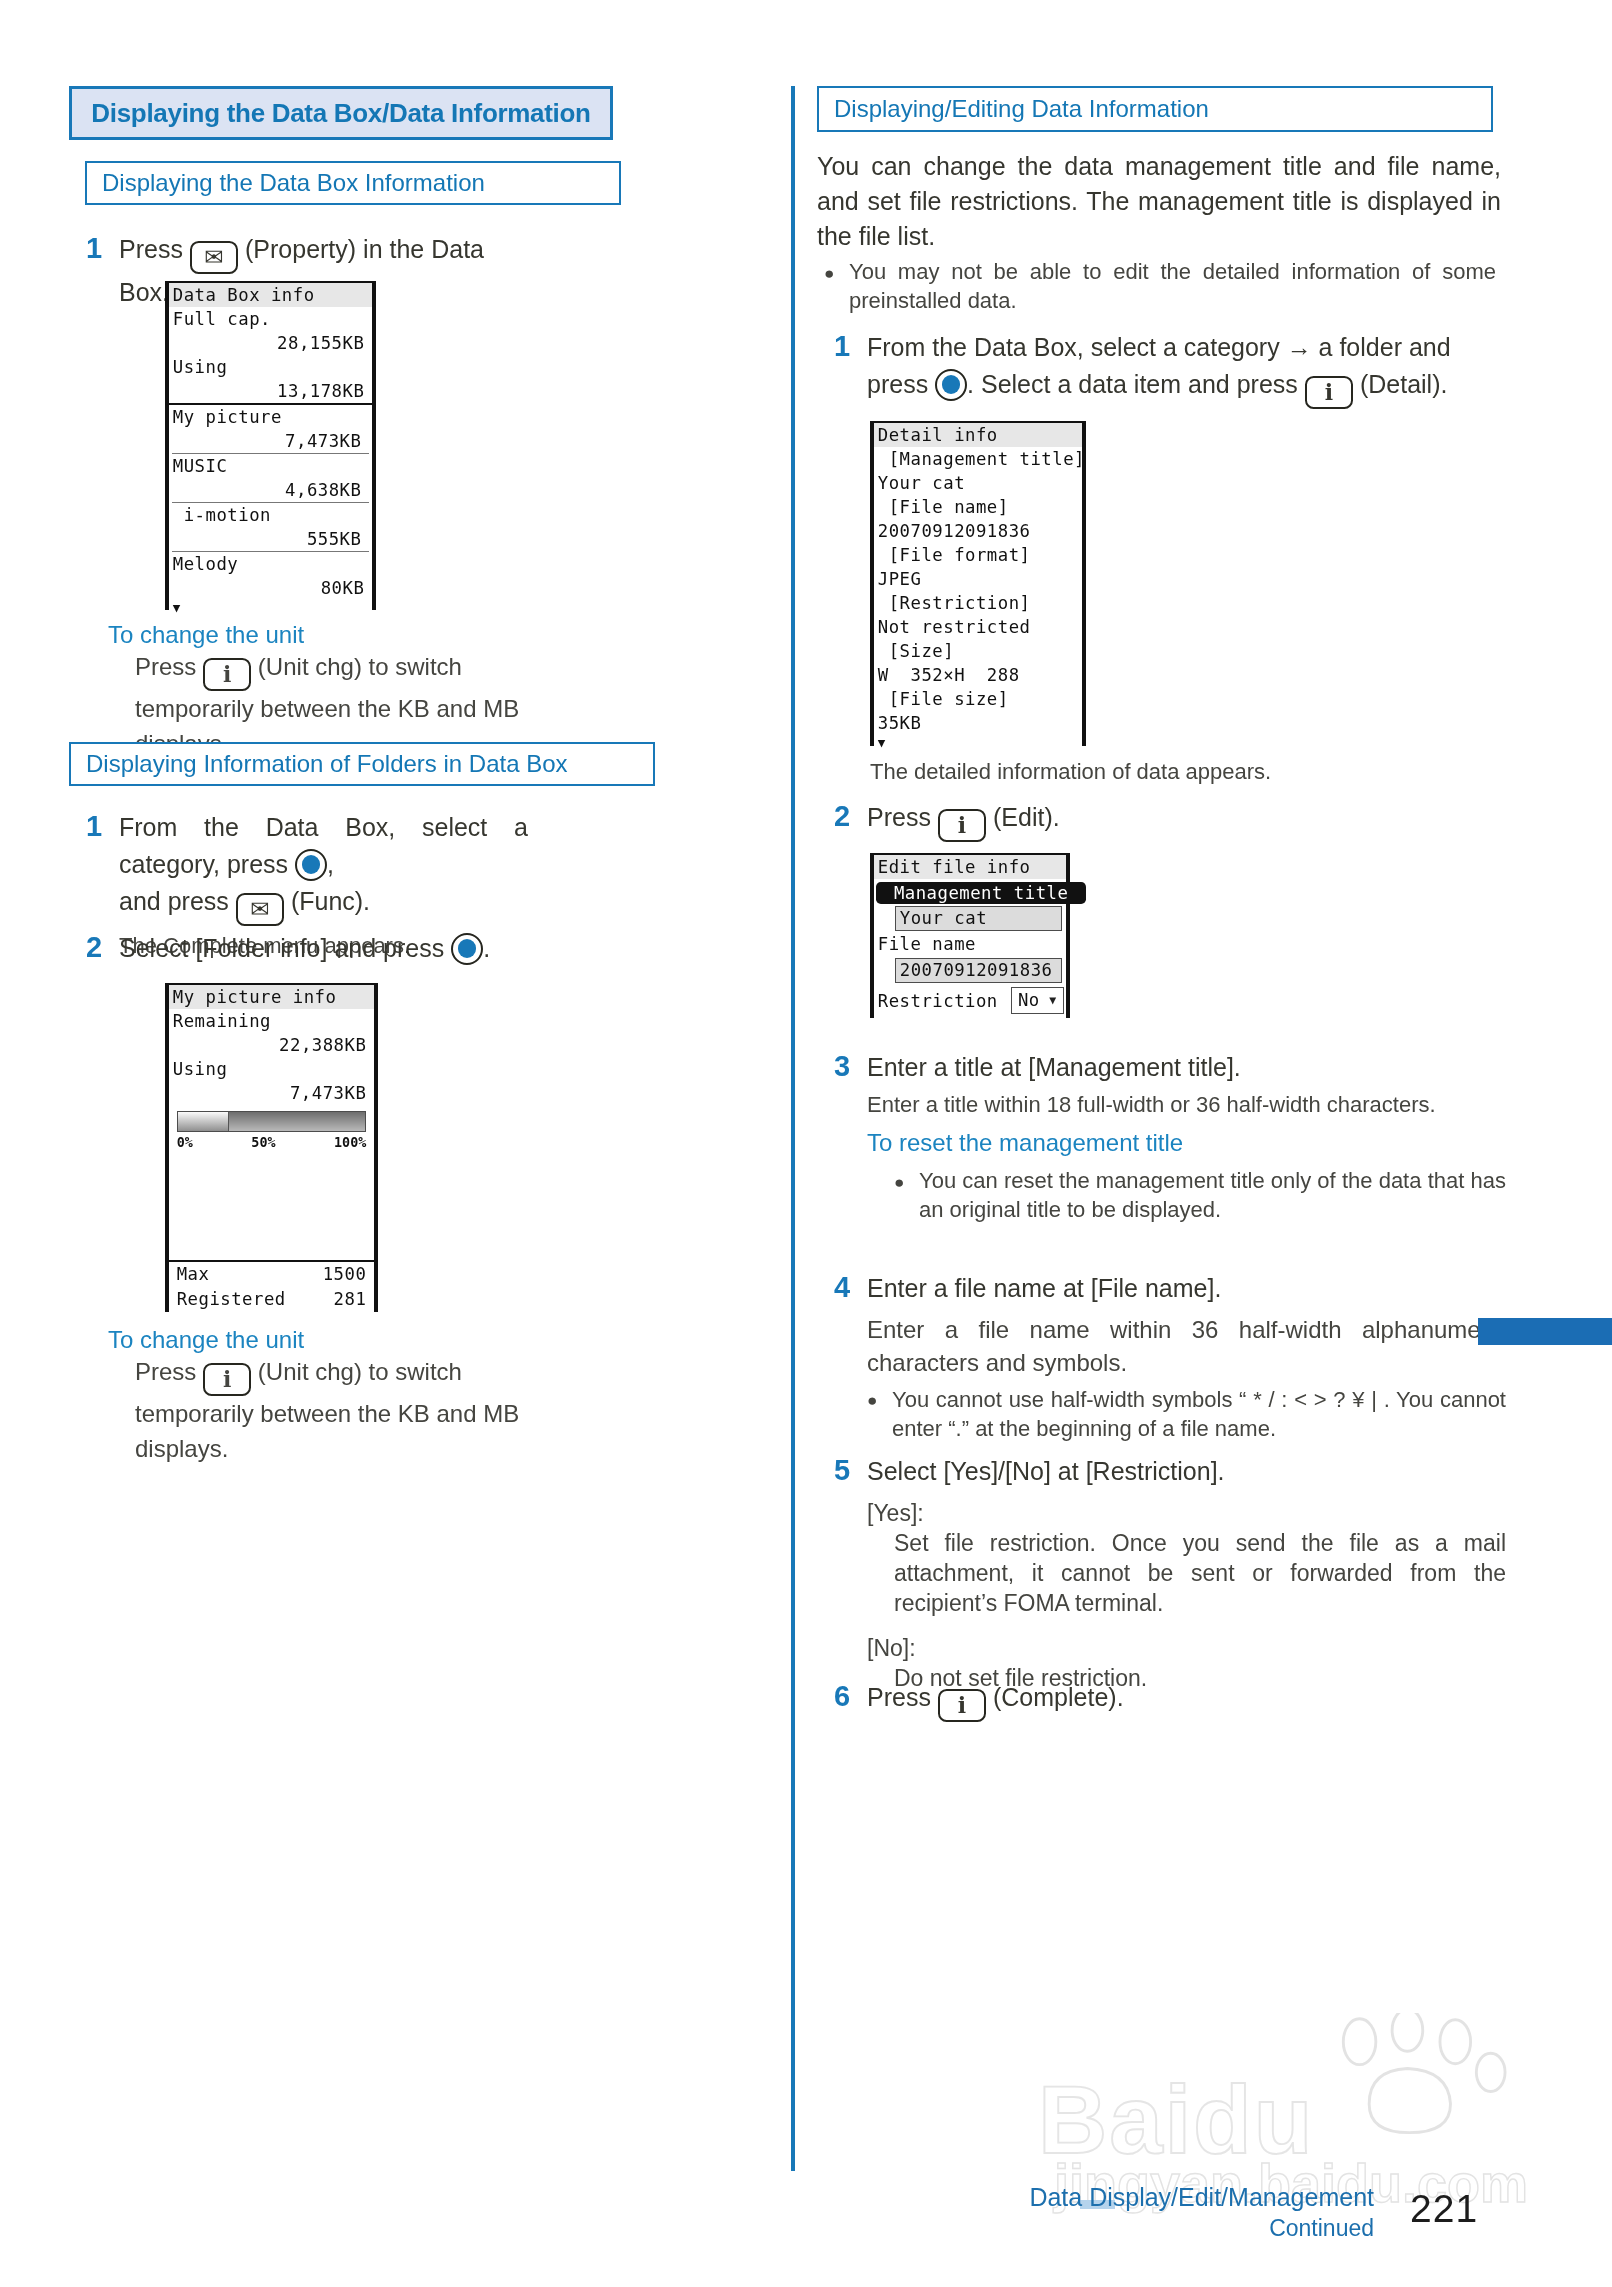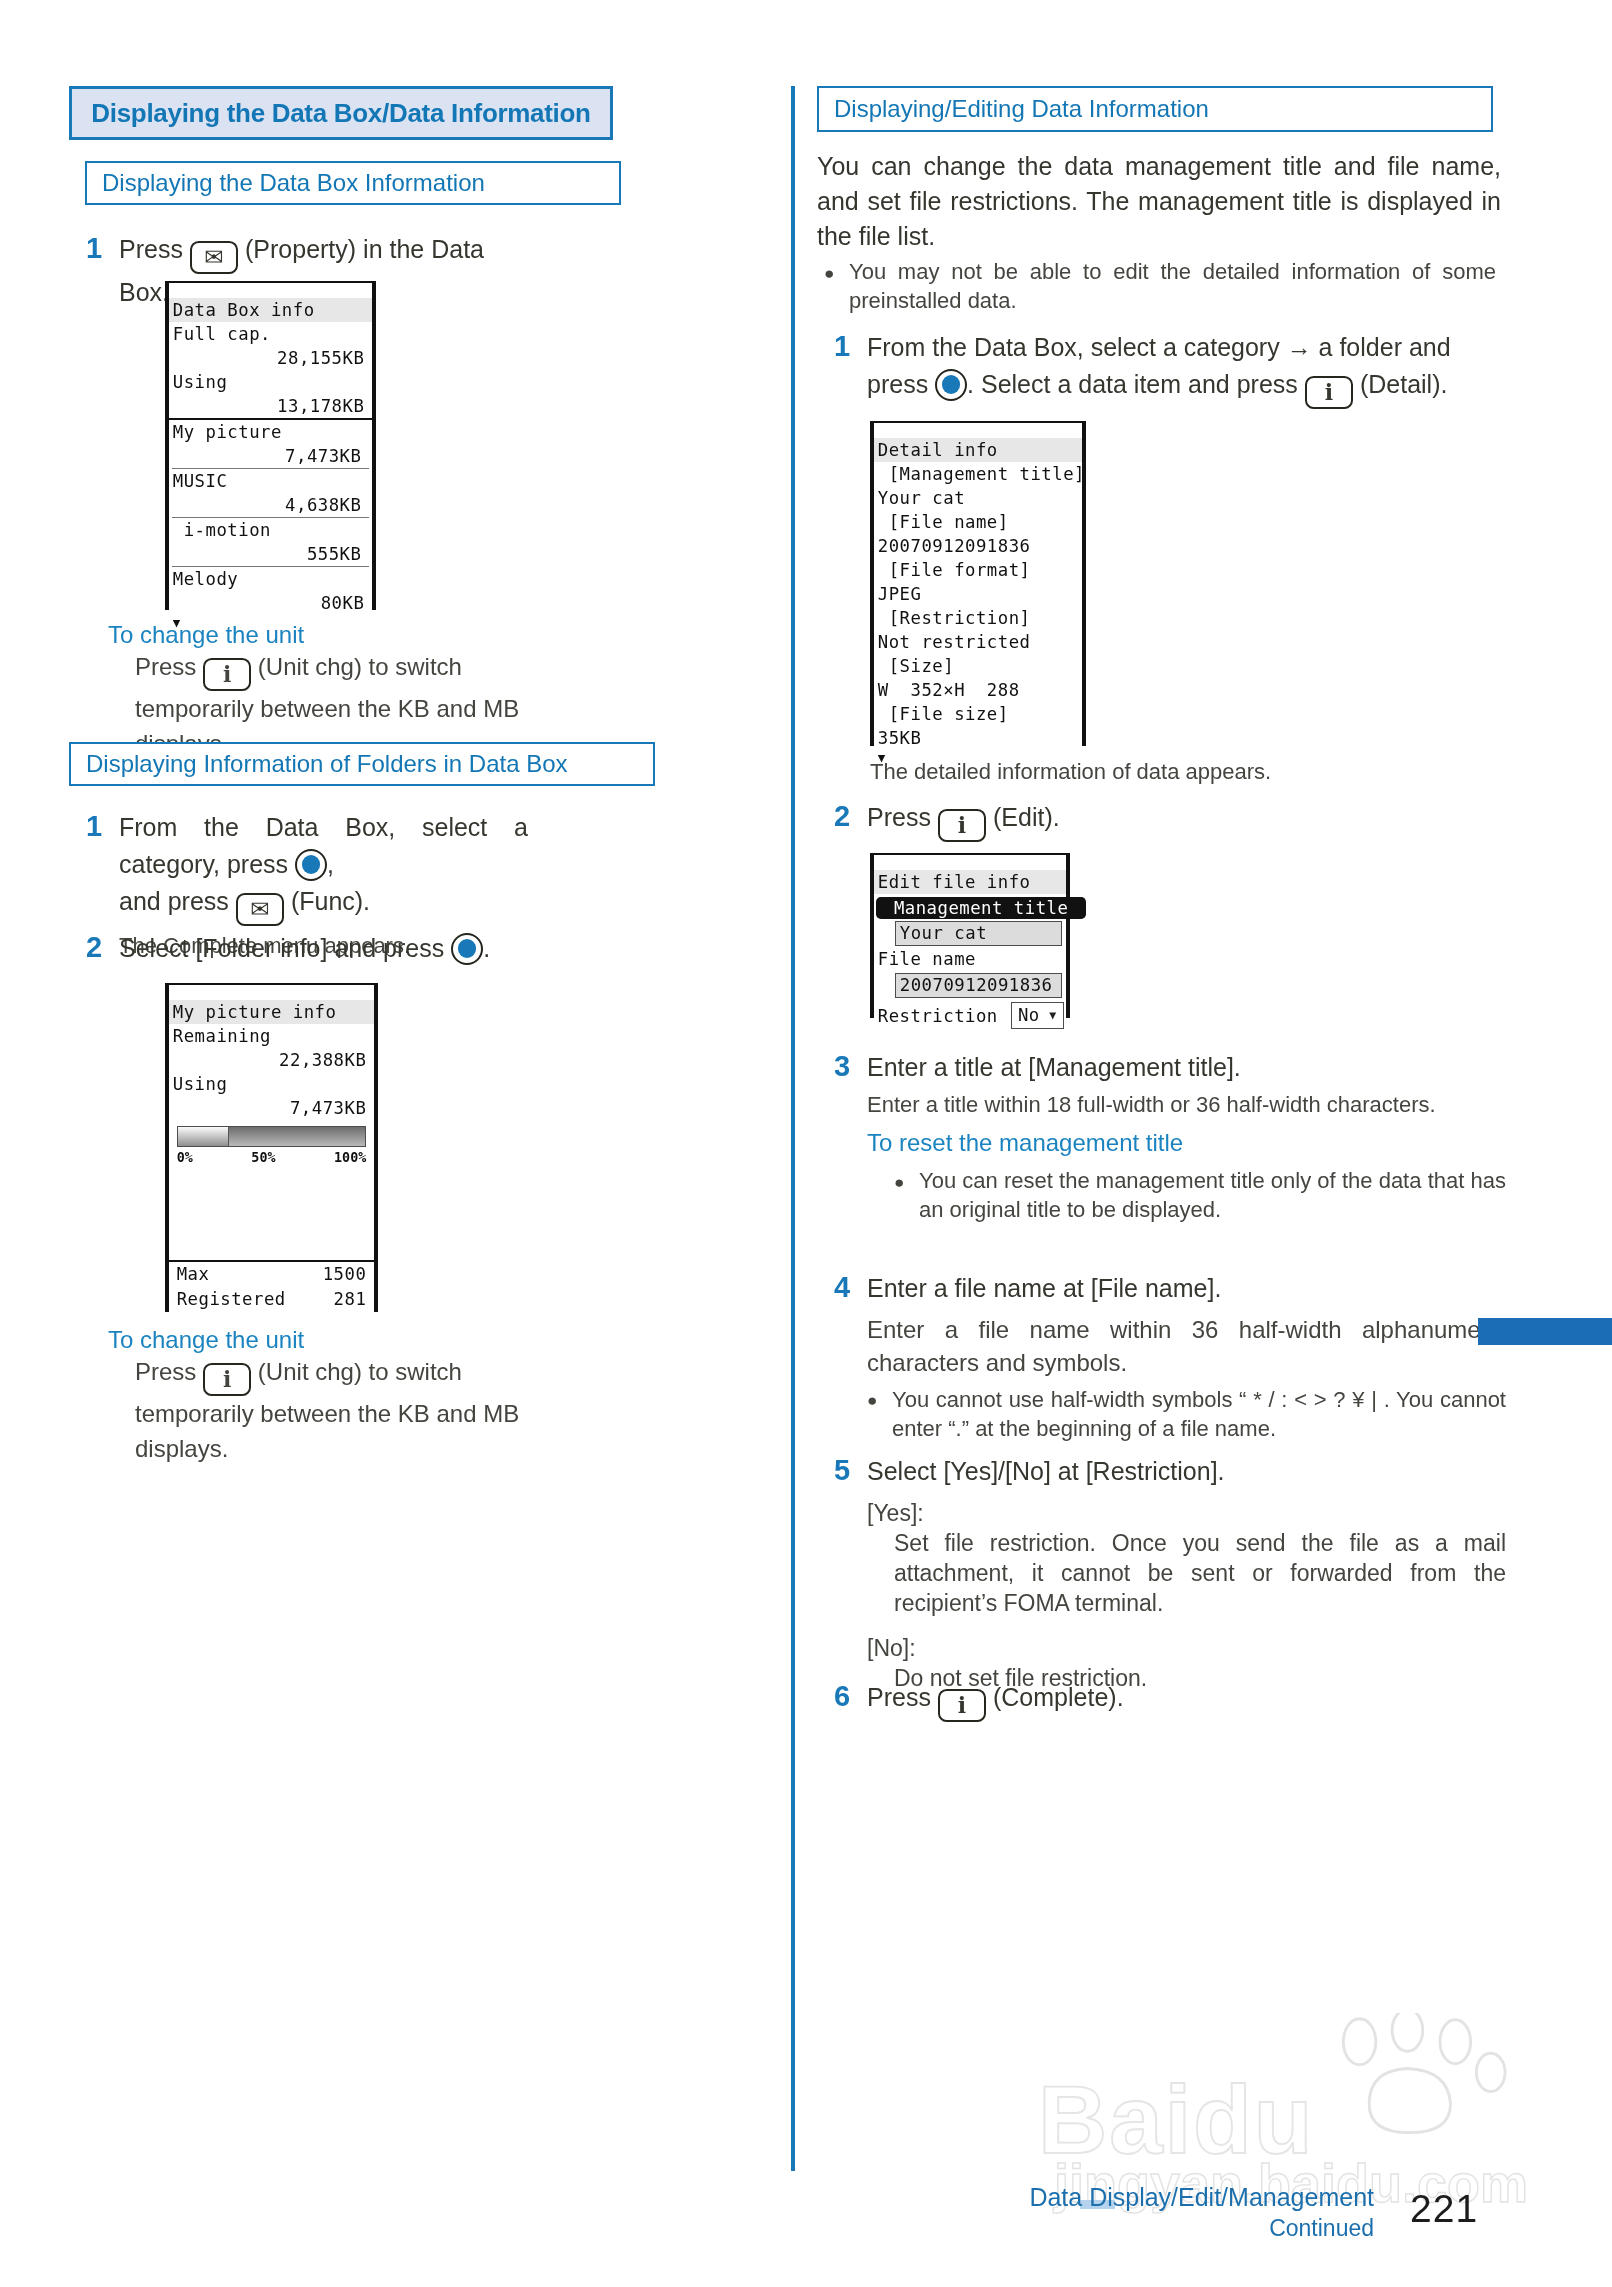--- a/index.html
+++ b/index.html
@@ -26,21 +26,21 @@
        min-width:27px;padding:0 8.6px;text-align:center;vertical-align:-6.7px;background:#fff;}
   .key.mail{font-size:23px;}
   .key.ikey{font-family:"DejaVu Serif",serif;font-weight:bold;font-size:22px;}
   .key.chkey{font-weight:bold;font-size:17.3px;letter-spacing:0;}
   .okkey{display:inline-block;width:28px;height:28px;border:2.9px solid #26261f;border-radius:50%;
        position:relative;vertical-align:-7.7px;background:#fff;}
   .okkey i{position:absolute;left:4.8px;top:4.8px;right:4.8px;bottom:4.8px;border-radius:50%;background:#1878b8;}
   
   .screen{position:absolute;border-left:4.8px solid #111;border-right:4.8px solid #111;border-top:2.9px solid #111;
        font-family:"DejaVu Sans Mono",monospace;font-size:17.3px;letter-spacing:0.5px;color:#111;background:#fff;}
-  .scr-h{background:#e7e7e7;padding:1.9px 3.8px;white-space:pre;margin-top:15px;}
+  .scr-h{background:#e7e7e7;padding:1.9px 3.8px;white-space:pre;}
   .scr-line{padding:0 3.8px;line-height:24px;white-space:pre;}
   .scr-val{padding:0 7.7px;line-height:24px;text-align:right;white-space:pre;}
   .scr-div{border-top:2.9px solid #111;}
   .uline{border-bottom:1.9px solid #777;margin:0 2.9px;}
   .scr-arrow{padding:0 3.8px;font-size:12.5px;line-height:15.4px;}
   .gauge-wrap{margin:5.8px 7.7px 0 7.7px;}
   .gauge{height:19px;border:1.9px solid #4c4c4c;background:linear-gradient(180deg,#6d6d6d,#b9b9b9);position:relative;}
   .gauge-fill{position:absolute;left:0;top:0;bottom:0;background:linear-gradient(180deg,#fbfbfb,#8f8f8f);border-right:1.9px solid #555;}
   .gauge-labels{display:flex;justify-content:space-between;font-size:13.4px;font-weight:bold;letter-spacing:0;margin-top:3.8px;}
   .scr-bottom{position:absolute;left:0;right:0;bottom:0;}

